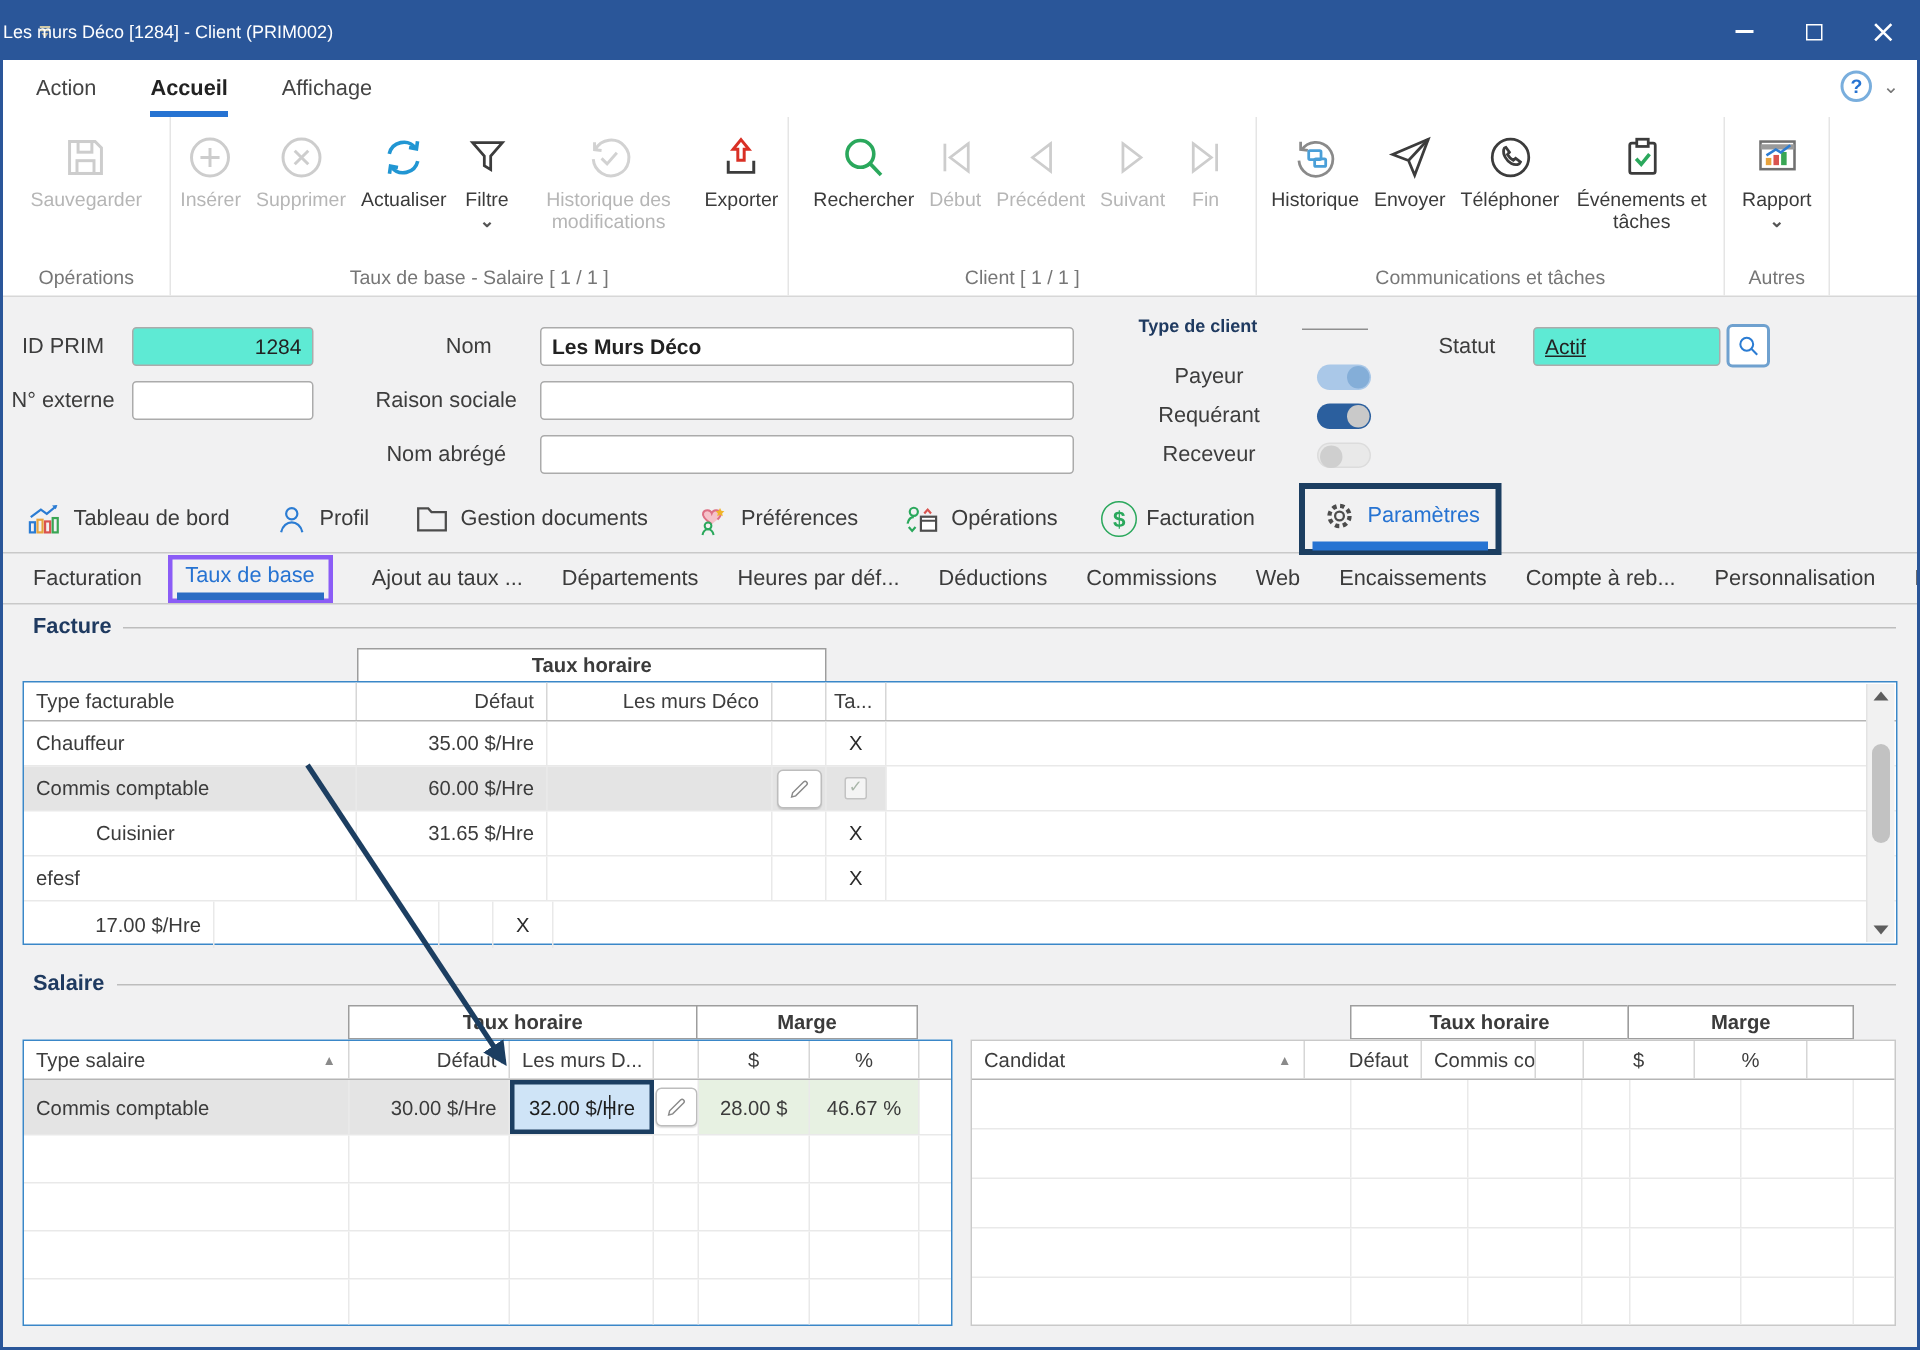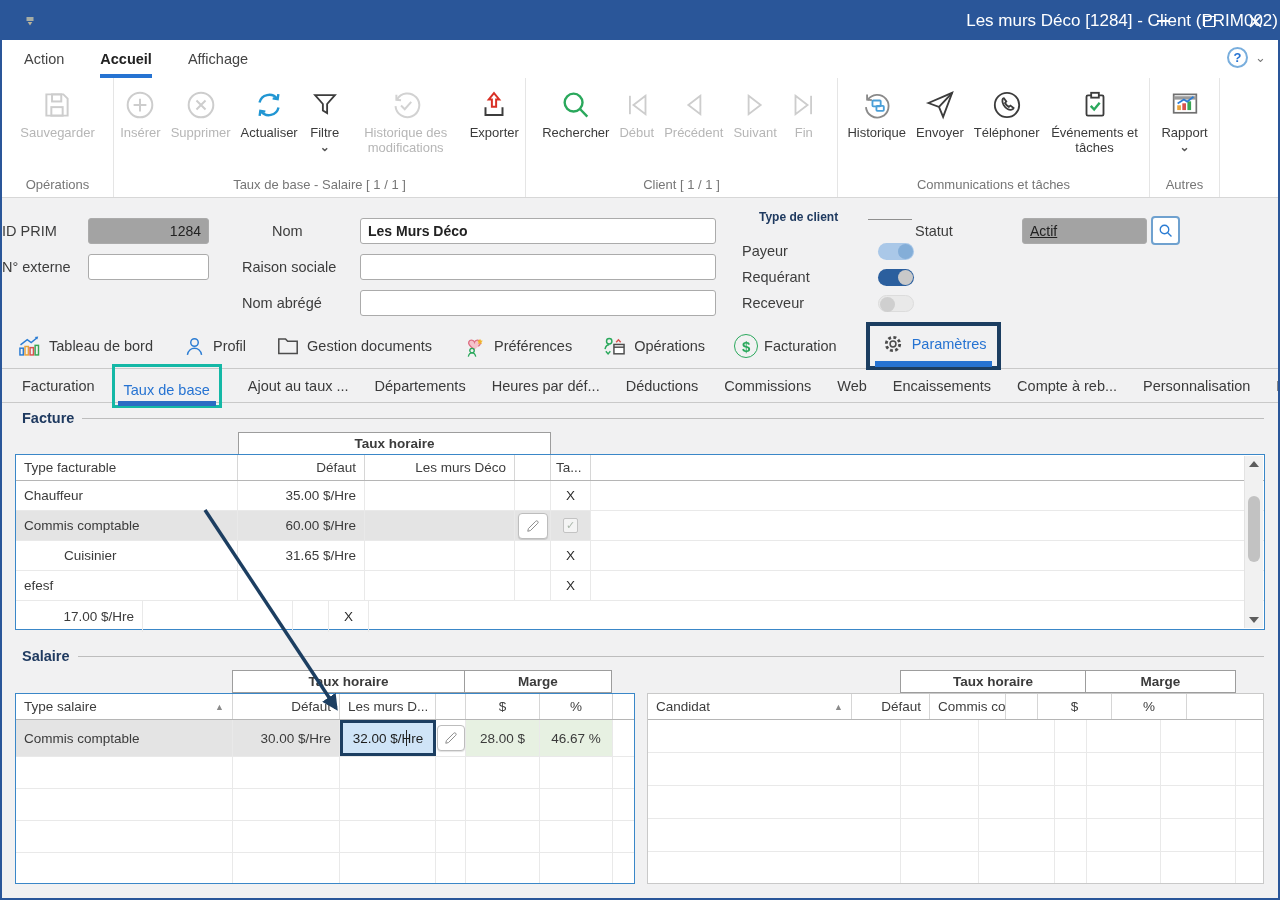--- a/index.html
+++ b/index.html
@@ -3,21 +3,21 @@
 <meta charset="utf-8">
 <style>
   html,body{margin:0;padding:0;background:#d8d8d8;}
   *{box-sizing:border-box;}
   .window{position:relative;width:1280px;height:900px;border:2px solid #2a5699;background:#f1f1f2;
     font-family:"Liberation Sans",sans-serif;color:#3b3b3b;overflow:hidden;}
   svg{display:block;}
 
   
   .titlebar{position:absolute;left:0;top:0;right:0;height:38px;background:#2a5699;display:flex;align-items:center;}
-  .titlebar .apptitle{position:absolute;left:0;right:0;text-align:right;color:#fff;font-size:17px;}
+  .titlebar .apptitle{position:absolute;left:0;right:0;text-align:left;color:#fff;font-size:12px;}
   .pinicon{position:absolute;left:22px;top:13px;}
   .wctrls{position:absolute;right:0;top:0;height:38px;display:flex;}
   .wc{width:46px;height:38px;display:flex;align-items:center;justify-content:center;cursor:default;}
   .wc-min i{display:block;width:12px;border-bottom:2px solid #fff;}
   .wc-max i{display:block;width:11px;height:11px;border:1.7px solid #fff;}
 
   
   .tabrow{position:absolute;top:38px;left:0;right:0;height:38px;background:#fff;display:flex;align-items:stretch;padding-left:22px;}
   .rtab{display:flex;align-items:center;margin-right:36px;font-size:14.5px;color:#444;border-bottom:4px solid transparent;padding-top:3px;}
   .rtab.active{font-weight:700;color:#222;border-bottom-color:#2673d2;}
@@ -30,45 +30,45 @@
   .tgroup{position:relative;height:100%;border-right:1px solid #e5e5e5;display:flex;align-items:flex-start;justify-content:center;padding-top:7px;}
   .gcap{position:absolute;bottom:5px;left:0;right:0;text-align:center;color:#767676;font-size:13px;white-space:nowrap;}
   .tbtn{display:flex;flex-direction:column;align-items:center;padding:2px 5px;}
   .tbtn .icbox{height:36px;display:flex;align-items:center;justify-content:center;margin-bottom:3px;}
   .tlabel{font-size:13px;color:#3b3b3b;text-align:center;line-height:1.15;white-space:pre-line;}
   .tbtn.disabled .tlabel{color:#b6b6b6;}
   .chev{font-size:12px;color:#555;line-height:.7;margin-top:2px;font-weight:700;}
 
   
   .formarea{position:absolute;top:196px;left:0;right:0;height:126px;background:#f1f1f2;}
-  .flabel{position:absolute;font-size:14.5px;color:#3d3d3d;text-align:left;line-height:26px;white-space:nowrap;}
+  .flabel{position:absolute;font-size:14.5px;color:#3d3d3d;text-align:center;line-height:26px;white-space:nowrap;}
   .ffield{position:absolute;height:26px;border:1px solid #ababab;border-radius:3px;background:#fff;font-size:14px;
     padding:0 7px;font-family:"Liberation Sans",sans-serif;color:#222;outline:none;}
-  .ffield.ro{background:#a3a3a3;}
+  .ffield.ro{background:#5eead4;}
   .ffield.num{text-align:right;}
   .ffield.bold{font-weight:700;}
   .grouptitle{position:absolute;font-size:12px;font-weight:700;color:#1f3a60;white-space:nowrap;}
   .groupline{position:absolute;height:0;border-top:1px solid #8f8f8f;}
   .toggle{position:absolute;width:36px;height:17px;border-radius:9px;}
   .tknob{position:absolute;top:1px;width:15px;height:15px;border-radius:50%;}
   .tg-light{background:#aac8e8;} .tg-light .tknob{right:1px;background:#84aed8;}
   .tg-on{background:#2b5f9e;} .tg-on .tknob{right:1px;background:#c9c9c9;}
   .tg-off{background:#e9e9e9;border:1px solid #dcdcdc;} .tg-off .tknob{left:1px;background:#cfcfcf;}
   .lookupbtn{position:absolute;width:29px;height:29px;background:#fff;border:2px solid #6fa1cf;border-radius:4px;display:flex;align-items:center;justify-content:center;}
 
   
   .maintabs{position:absolute;top:322px;left:0;right:0;height:45px;border-bottom:1px solid #c9c9c9;display:flex;align-items:center;padding-left:14px;}
   .mtab{display:flex;align-items:center;gap:6px;margin-right:29px;font-size:14.5px;color:#3b3b3b;white-space:nowrap;}
   .mtab.active{position:relative;border:4px solid #1c3e61;padding:5px 10px 9px;margin-right:0;color:#2673d2;}
   .mtab.active::after{content:"";position:absolute;left:5px;right:5px;bottom:-1px;height:6px;background:#2673d2;}
 
   
   .subtabs{position:absolute;top:368px;left:0;right:0;height:33px;border-bottom:1px solid #c9c9c9;display:flex;align-items:center;padding-left:20px;font-size:14.5px;}
   .stab{margin-right:26px;color:#3b3b3b;white-space:nowrap;}
-  .stab.active{position:relative;color:#2673d2;border:3px solid #14b8a6;padding:15px 9px 7px;margin-left:-9px;}
+  .stab.active{position:relative;color:#2673d2;border:3px solid #8b5cf6;padding:3px 9px 7px;margin-left:-9px;}
   .stab.active::after{content:"";position:absolute;left:3px;right:3px;bottom:-1px;height:5px;background:#2b6cc4;}
 
   
   .sectitle{position:absolute;font-size:14.5px;font-weight:700;color:#1f3a60;}
   .secline{position:absolute;border-top:1px solid #bdbdbd;height:0;}
   .gbox{position:absolute;height:23px;background:#fff;border:1px solid #9d9d9d;font-weight:700;font-size:13.5px;color:#3b3b3b;
     display:flex;align-items:center;justify-content:center;}
   .dtable{position:absolute;background:#fff;}
   .blue-border{border:1px solid #3a87c8;}
   .gray-border{border:1px solid #c9c9c9;}
@@ -343,21 +343,21 @@
       </div>
     <div class="flabel" style="left:740px;top:66px;width:128px;">Requérant</div>
     <div class="toggle tg-on" style="left:876px;top:71px;">
         <div class="tknob"></div>
       </div>
     <div class="flabel" style="left:740px;top:92px;width:128px;">Receveur</div>
     <div class="toggle tg-off" style="left:876px;top:97px;">
         <div class="tknob"></div>
       </div>
 
-    <div class="flabel" style="left:913px;top:20px;width:72px;">Statut</div>
+    <div class="flabel" style="left:940px;top:20px;width:72px;">Statut</div>
     <input class="ffield ro" style="left: 1020px; top: 20px; width: 125px; text-decoration: underline;" readonly="" value="Actif">
     <div class="lookupbtn" style="left:1149px;top:18px;">
       <svg width="18" height="18" viewBox="0 0 24 24" fill="none" stroke="#2b7cd3" stroke-width="1.8">
         <circle cx="10" cy="10" r="5.7"></circle>
           <path d="M14.3 14.3l5 5"></path>
         </svg>
     </div>
   </div>
 
   <div class="maintabs">
@@ -640,21 +640,21 @@
 
   <div class="gbox" style="left:898px;top:668px;width:186px;">
       <span>Taux horaire</span>
     </div>
   <div class="gbox" style="left:1083px;top:668px;width:151px;">
       <span>Marge</span>
     </div>
 
   <div class="dtable gray-border" style="left:645px;top:691px;width:617px;height:191px;">
     <div class="drow hrow">
-      <div class="c" style="width:204px;">
+      <div class="c" style="width:222px;">
           <span>Candidat</span>
           <span class="sort">▲</span>
         </div>
       <div class="c r" style="width:78px;">
           <span>Défaut</span>
         </div>
       <div class="c" style="width:76px;">
           <span>Commis co...</span>
         </div>
       <div class="c" style="width:32px;"></div>

